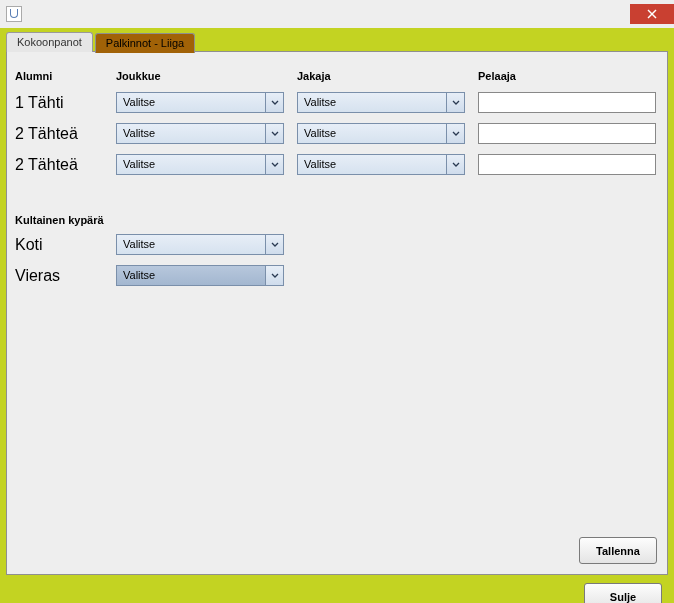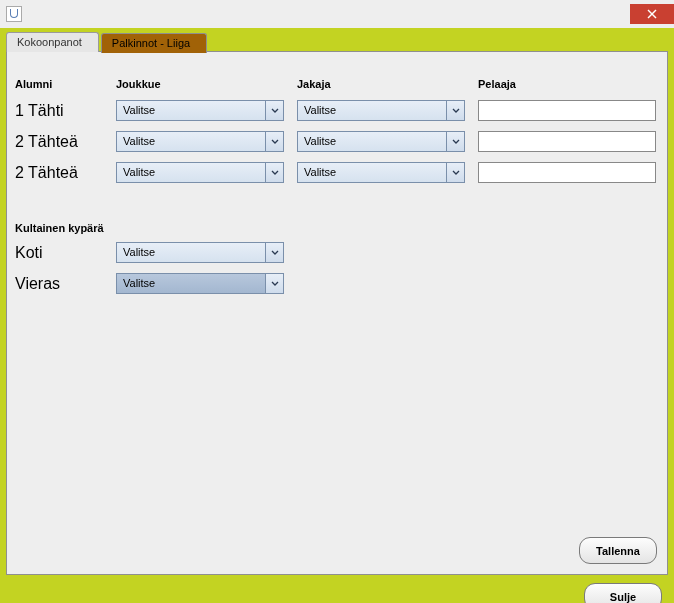--- a/index.html
+++ b/index.html
@@ -62,42 +62,42 @@
     display: flex;
     gap: 2px;
     position: relative;
     z-index: 2;
   }
   .tab {
     border: 1px solid #9a9a9a;
     border-bottom: none;
     border-radius: 3px 3px 0 0;
     background: #eeeeee;
-    padding: 3px 16px 4px 10px;
+    padding: 3px 10px 4px 10px;
     font-size: 11px;
     cursor: pointer;
     position: relative;
   }
   .tab.active {
     background: #a16207;
     border-color: #8f8f8f;
     top: 1px;
   }
   .tab.inactive {
     background: #e6e6e6;
     color: #333;
   }
   .tab-panel {
     border: 1px solid #8f8f8f;
     background: #eeeeee;
     height: 524px;
     position: relative;
     margin-top: -1px;
     z-index: 1;
-    padding: 26px 8px 10px 8px;
+    padding: 18px 8px 10px 8px;
   }
   .grid {
     display: grid;
     grid-template-columns: 95px 175px 175px 180px;
     column-gap: 6px;
     row-gap: 10px;
     align-items: center;
   }
   .hdr { font-weight: bold; font-size: 11px; }
   .label { font-size: 16px; }
@@ -146,21 +146,21 @@
     color: #000;
   }
   .tallenna-wrap {
     position: absolute;
     right: 10px;
     bottom: 10px;
   }
   .btn {
     border: 1px solid #7a7a7a;
     background: linear-gradient(#fdfdfd, #e4e4e4);
-    border-radius: 11px;
+    border-radius: 3px;
     min-width: 78px;
     height: 27px;
     font-size: 11px;
     font-family: inherit;
     font-weight: bold;
     cursor: pointer;
     padding: 0 14px;
   }
   .footer {
     display: flex;

